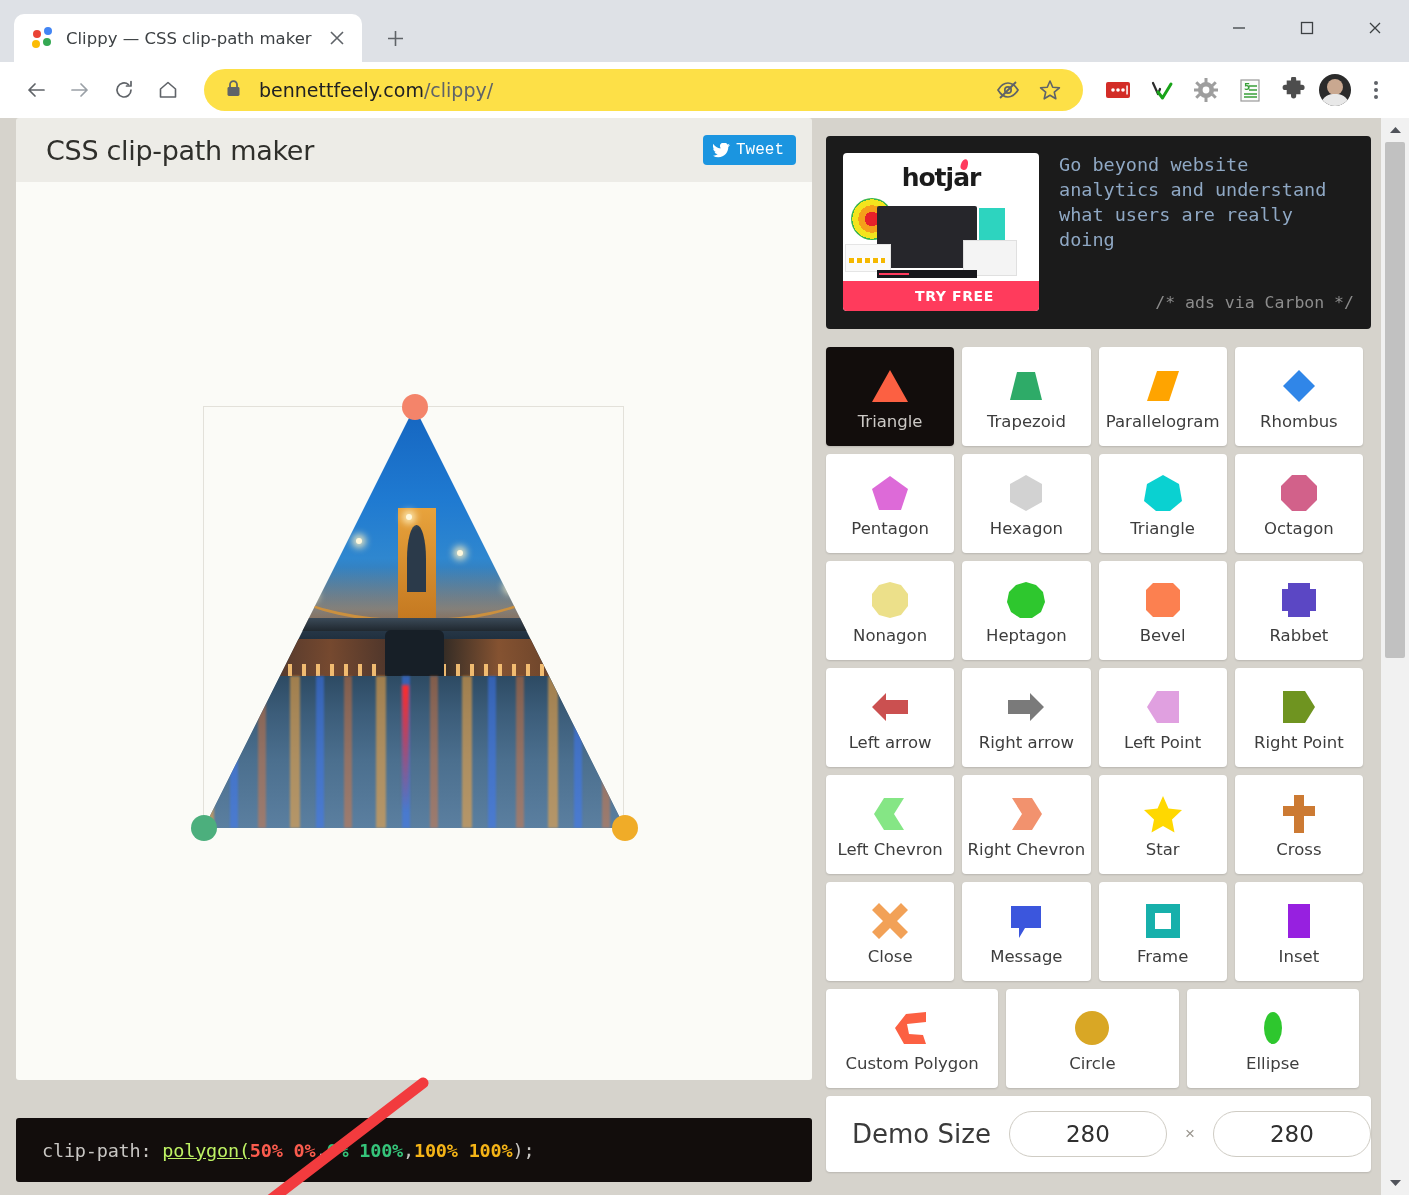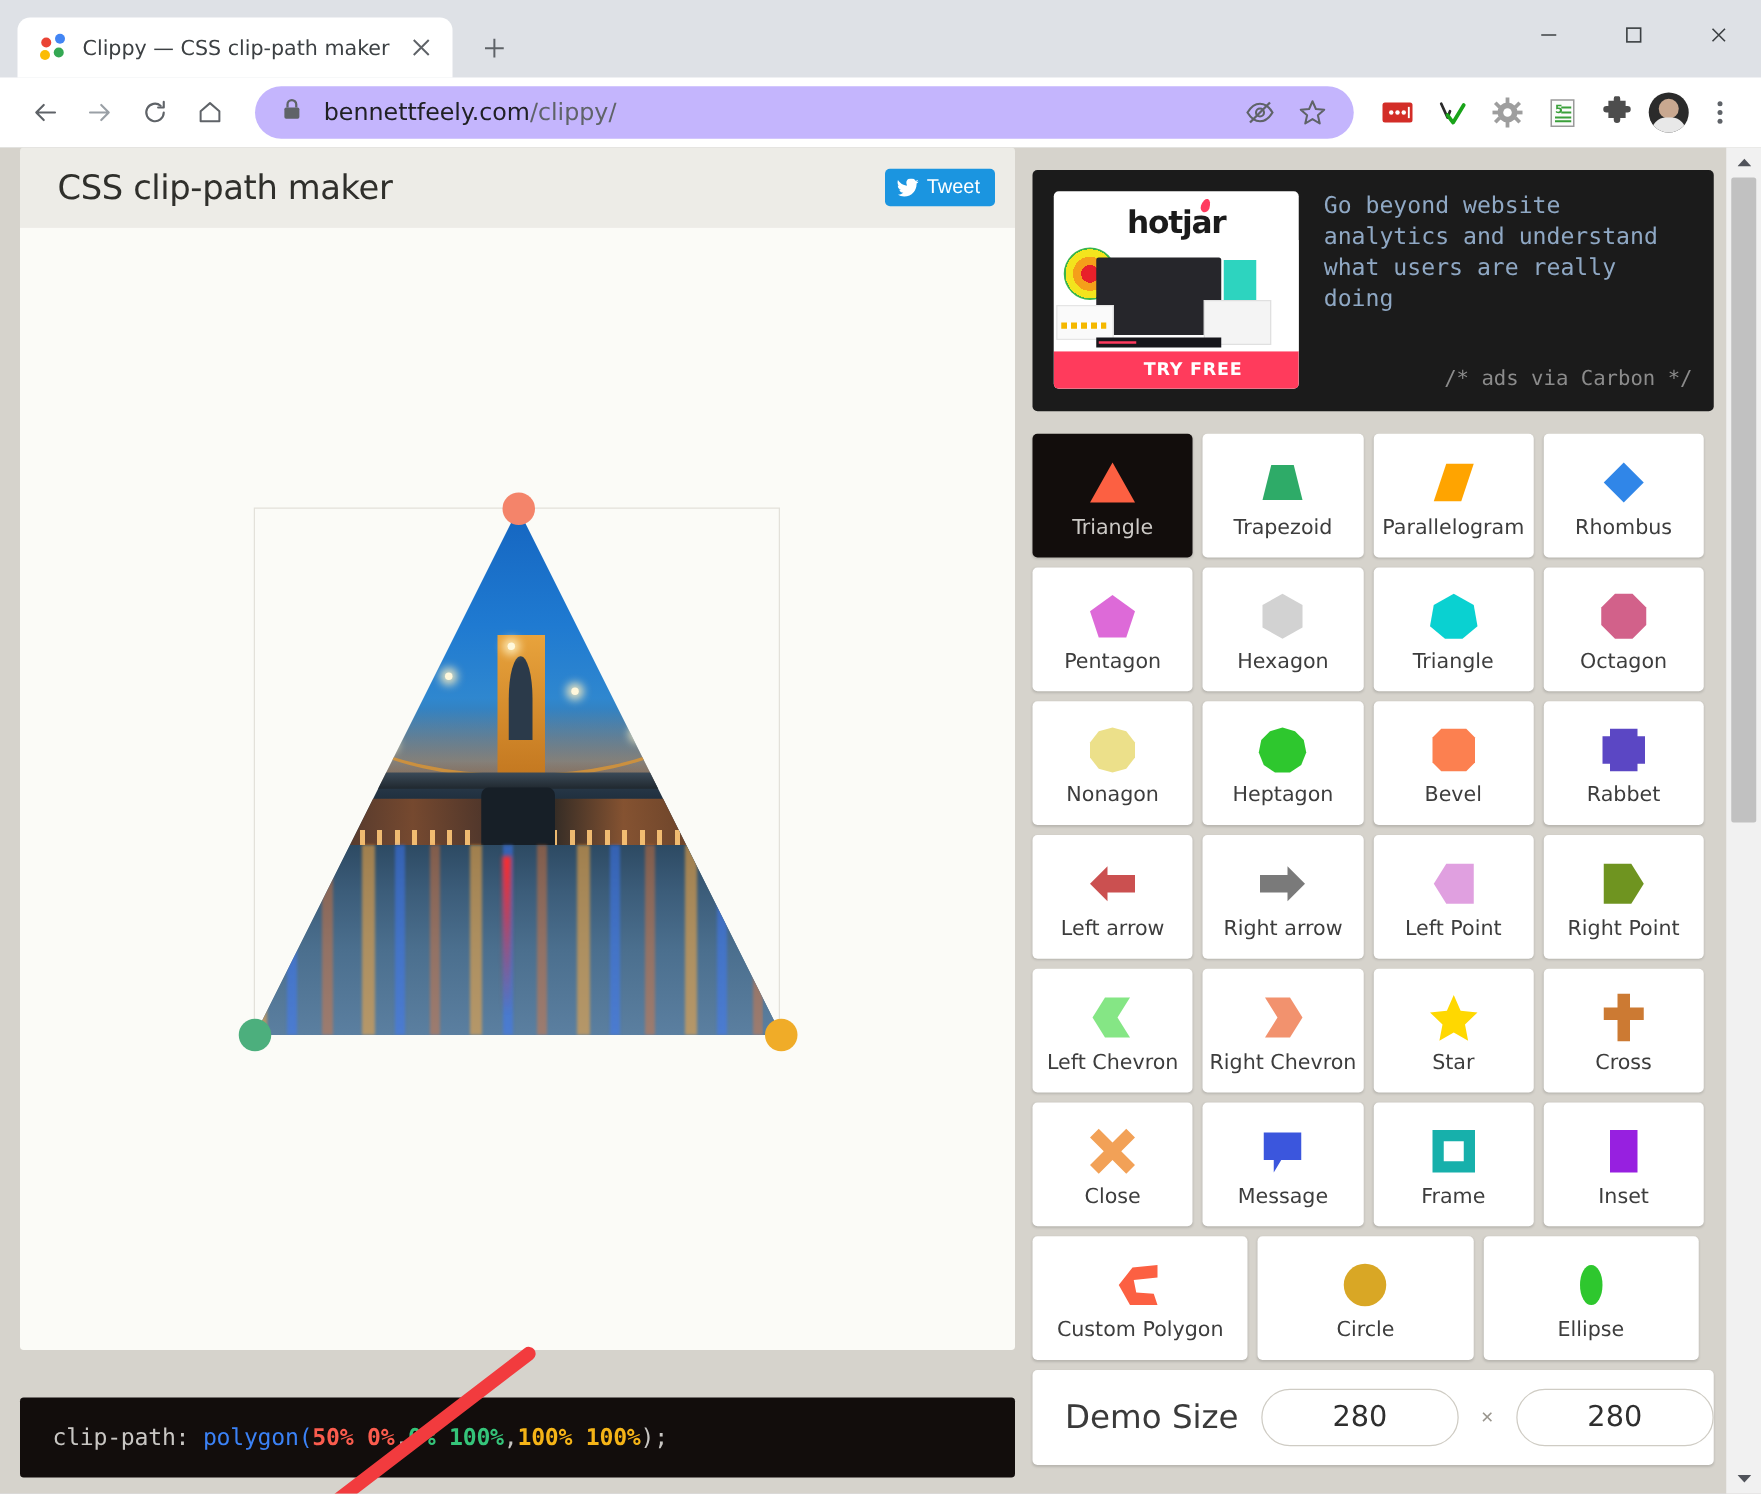--- a/index.html
+++ b/index.html
@@ -32,21 +32,21 @@
   }
   .tab-close { width: 30px; height: 30px; display: flex; align-items: center; justify-content: center; border-radius: 50%; }
   .newtab { width: 42px; height: 42px; margin-left: 12px; margin-bottom: 3px; display: flex; align-items: center; justify-content: center; border-radius: 50%; }
 
   .winctrl { position: absolute; right: 0; top: 0; display: flex; height: 56px; }
   .winctrl > div { width: 68px; height: 56px; display: flex; align-items: center; justify-content: center; }
 
   .toolbar { height: 56px; background: #fff; display: flex; align-items: center; padding: 0 14px; }
   .navbtn { width: 44px; height: 44px; display: flex; align-items: center; justify-content: center; border-radius: 50%; flex: none; }
   .omnibox {
-    flex: 1; height: 42px; background: #c4b5fd; border-radius: 21px;
+    flex: 1; height: 42px; background: #fde047; border-radius: 21px;
     display: flex; align-items: center; padding: 0 14px 0 22px; margin: 0 10px 0 14px;
     min-width: 0;
     justify-content: space-between;
   }
   .url { font-size: 19px; color: #202124; margin-left: 18px; white-space: nowrap; font-family: "DejaVu Sans", sans-serif; }
   .url .path { color: #5f6368; }
   .omni-right { margin-left: auto; display: flex; align-items: center; gap: 4px; }
   .ext-icons { display: flex; align-items: center; gap: 6px; margin-left: 6px; }
   .ext { width: 38px; height: 38px; display: flex; align-items: center; justify-content: center; flex: none; }
   .avatar { width: 32px; height: 32px; border-radius: 50%; overflow: hidden; background: #2b2b2b; position: relative; flex:none; }
@@ -65,21 +65,21 @@
   
   .leftcol { position: absolute; left: 16px; top: 0; width: 796px; }
   .card-head {
     background: #edece7; border-radius: 3px 3px 0 0;
     height: 64px; display: flex; align-items: center; padding: 0 16px 0 30px;
   }
   .page-title { font-size: 27px; color: #2f2f2b; font-weight: normal; font-family: "DejaVu Sans", sans-serif; letter-spacing: -0.3px; }
   .tweet-btn {
     margin-left: auto; background: #1b95e0; color: #fff; border-radius: 4px;
     height: 30px; padding: 0 12px 0 10px; display: flex; align-items: center; gap: 6px;
-    font-size: 16px; font-family: Liberation Sans, sans-serif;
+    font-size: 16px; font-family: Liberation Mono, monospace;
   }
   .demo-area {
     background: #fbfbf7; height: 898px; border-radius: 0 0 3px 3px;
     position: relative; overflow: hidden;
   }
   .demo-box {
     position: absolute; left: 187px; top: 224px; width: 421px; height: 421px;
     border: 1px solid #e3e1da;
   }
   .clip-demo {
@@ -121,21 +121,21 @@
   .h-left  { background: #4caf7d; }
   .h-right { background: #f0ac28; }
 
   .code-bar {
     position: absolute; left: 16px; top: 1000px; width: 796px; height: 64px;
     background: #120d0c; border-radius: 3px;
     display: flex; align-items: center; padding-left: 26px;
     font-family: "DejaVu Sans Mono", monospace; font-size: 18.5px; letter-spacing: -0.2px;
   }
   .c-prop { color: #c8c6c3; }
-  .c-fn   { color: #3b82f6; }
+  .c-fn   { color: #bef264; text-decoration: underline; }
   .c-p1   { color: #fb5c4e; font-weight: bold; }
   .c-p2   { color: #35c47a; font-weight: bold; }
   .c-p3   { color: #f5b417; font-weight: bold; }
   .c-punct{ color: #c8c6c3; }
 
   
   .arrow-svg { position: absolute; left: 180px; top: 950px; width: 280px; height: 190px; pointer-events: none; }
 
   
   .rightcol { position: absolute; left: 826px; top: 18px; width: 545px; }

